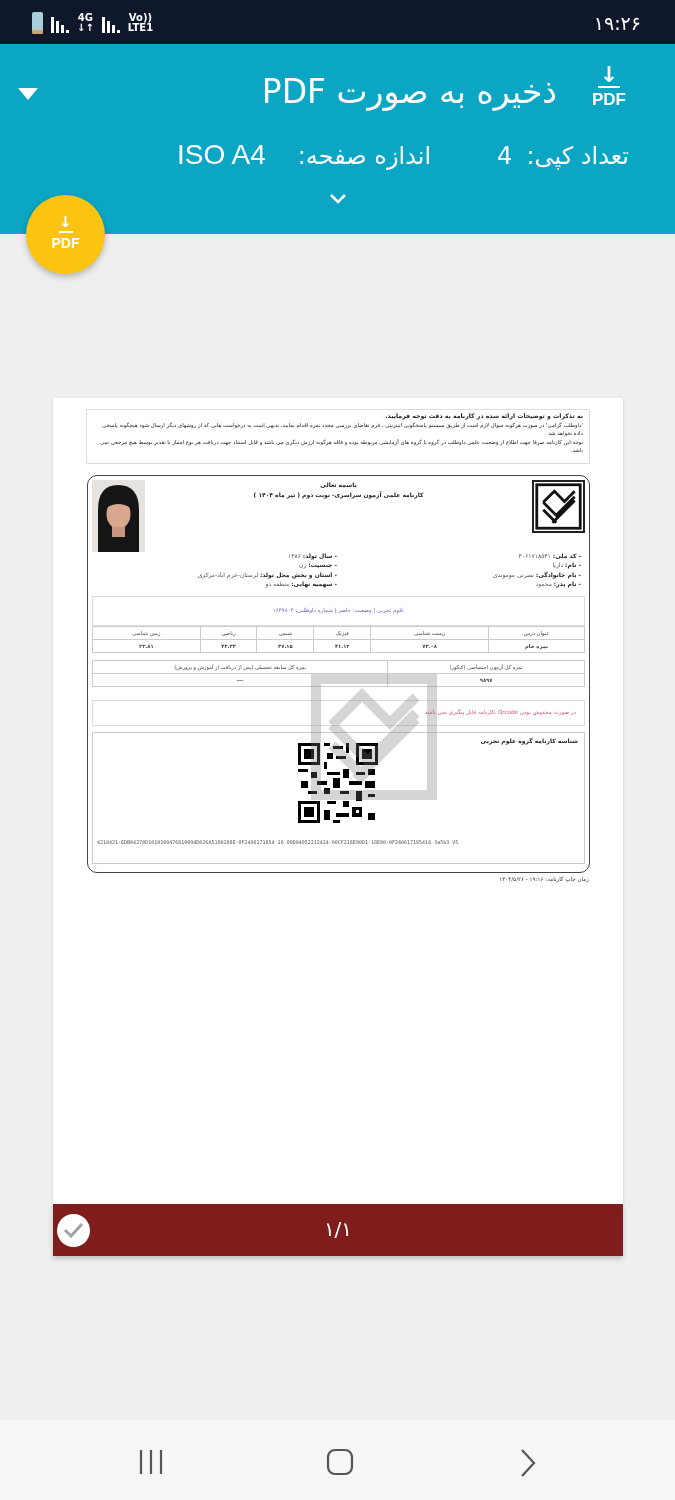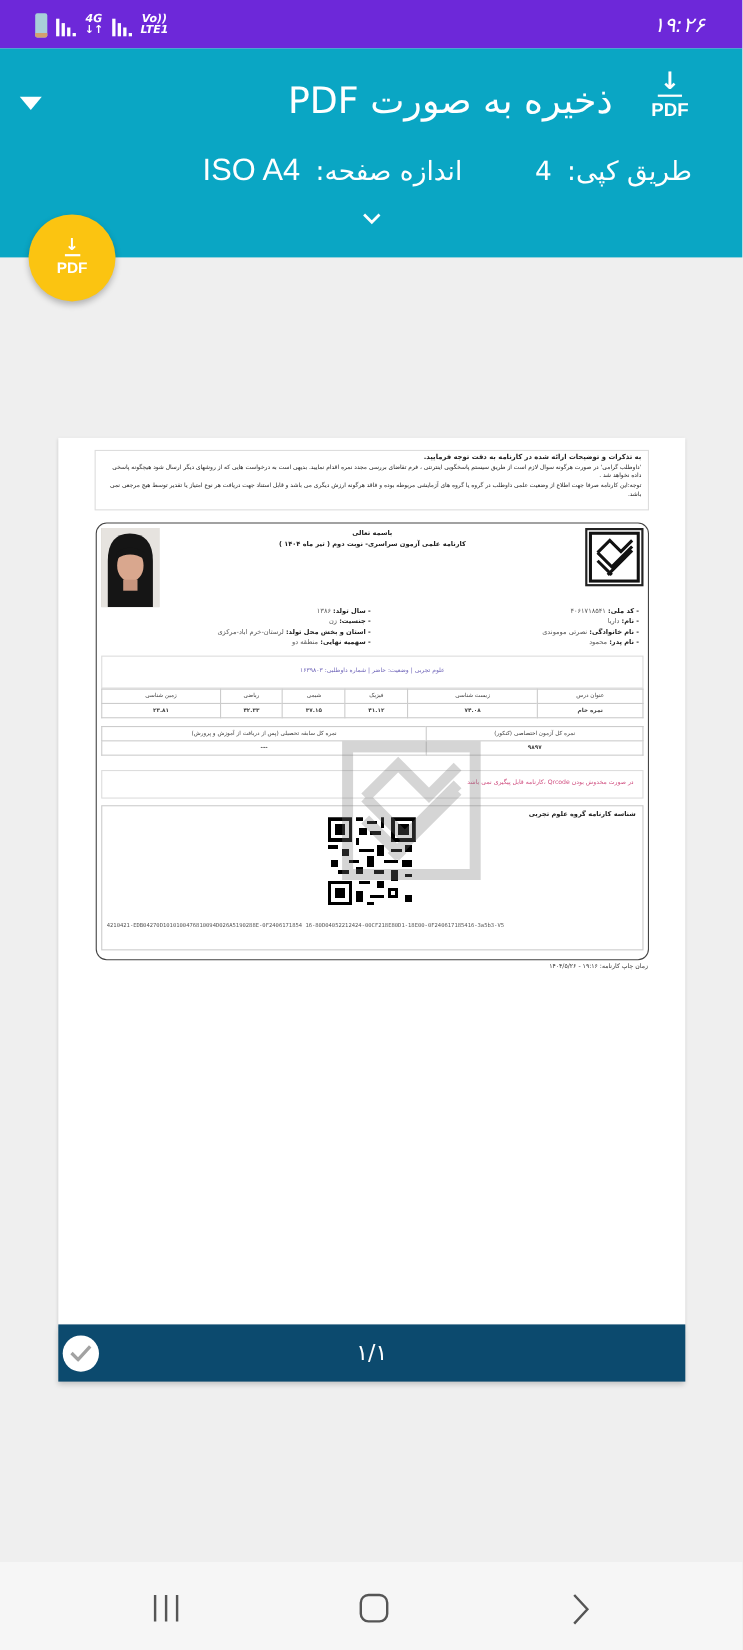--- a/index.html
+++ b/index.html
@@ -1,52 +1,52 @@
 <!DOCTYPE html>
 <html><head>
 <meta charset="utf-8">
 <style>
   * { box-sizing: border-box; margin: 0; padding: 0; }
   html, body { width: 675px; height: 1500px; overflow: hidden; }
   body { background: #efefef; font-family: "DejaVu Sans", sans-serif; position: relative; }
 
   
-  .status-bar { position: absolute; top: 0; left: 0; width: 675px; height: 44px; background: #6d28d9; color: #fff; font-style: italic; }
+  .status-bar { position: absolute; top: 0; left: 0; width: 675px; height: 44px; background: #0f172a; color: #fff; }
   .status-time { position: absolute; right: 34px; top: 12px; font-size: 19px; direction: rtl; }
   .status-icons { position: absolute; left: 32px; top: 12px; display: flex; align-items: center; gap: 8px; }
   .battery { width: 11px; height: 22px; background: #a8cfd9; border-radius: 2px; position: relative; }
   .battery::after { content: ""; position: absolute; left: 0; bottom: 0; width: 11px; height: 4px; background: #d4a070; border-radius: 0 0 2px 2px; }
   .signal { display: flex; align-items: flex-end; gap: 2px; height: 20px; }
   .signal i { display: block; width: 3px; background: #fff; }
   .net-label { font-size: 10px; line-height: 10px; text-align: center; font-weight: bold; }
 
   
   .header { position: absolute; top: 44px; left: 0; width: 675px; height: 190px; background: #0aa6c4; color: #fff; }
   .header-dropdown-arrow { position: absolute; left: 18px; top: 44px; width: 0; height: 0; border-left: 10px solid transparent; border-right: 10px solid transparent; border-top: 12px solid #fff; cursor: pointer; }
   .header-title { position: absolute; right: 118px; top: 28px; font-size: 33px; direction: rtl; white-space: nowrap; }
   .pdf-icon-top { position: absolute; right: 44px; top: 20px; width: 44px; height: 52px; text-align: center; }
   .pdf-icon-top .arrow { font-size: 22px; line-height: 22px; font-weight: bold; }
   .pdf-icon-top .bar { width: 22px; height: 2px; background: #fff; margin: 0 auto 2px; }
   .pdf-icon-top .txt { font-size: 17px; font-weight: bold; font-family: "Liberation Sans", sans-serif; }
   .settings-row { position: absolute; top: 95px; right: 46px; display: flex; direction: rtl; font-size: 24px; gap: 0; white-space: nowrap; align-items: baseline; }
   .copies-label { margin-left: 14px; }
   .copies-value { margin-left: 66px; }
-  .size-label { margin-left: 14px; }
+  .size-label { margin-left: 32px; }
   .size-value { font-size: 28px; font-family: "Liberation Sans", sans-serif; }
   .expand-chevron { position: absolute; left: 329px; top: 146px; width: 18px; height: 18px; cursor: pointer; }
 
   
   .fab { position: absolute; left: 26px; top: 195px; width: 79px; height: 79px; border-radius: 50%; background: #fbc411; box-shadow: 0 3px 6px rgba(0,0,0,0.25); color: #fff; text-align: center; cursor: pointer; }
   .fab .arrow { font-size: 15px; line-height: 15px; margin-top: 20px; font-weight: bold; }
   .fab .bar { width: 14px; height: 2px; background: #fff; margin: 1px auto 2px; }
   .fab .txt { font-size: 14px; font-weight: bold; font-family: "Liberation Sans", sans-serif; }
 
   
   .page { position: absolute; left: 53px; top: 398px; width: 570px; height: 808px; background: #fff; box-shadow: 0 1px 3px rgba(0,0,0,0.15); }
-  .page-footer { position: absolute; left: 53px; top: 1204px; width: 570px; height: 52px; background: #0c4a6e; box-shadow: 0 3px 5px rgba(0,0,0,0.2); }
+  .page-footer { position: absolute; left: 53px; top: 1204px; width: 570px; height: 52px; background: #7f1d1d; box-shadow: 0 3px 5px rgba(0,0,0,0.2); }
   .check-circle { position: absolute; left: 4px; top: 10px; width: 33px; height: 33px; border-radius: 50%; background: #fff; cursor: pointer; }
   .check-circle svg { position: absolute; left: 6px; top: 8px; }
   .page-num { position: absolute; left: 0; right: 0; top: 13px; text-align: center; color: #fff; font-size: 20px; direction: rtl; }
 
   .doc { font-family: "DejaVu Sans", sans-serif; color: #222; direction: rtl; }
   .notice { position: absolute; left: 33px; top: 11px; width: 504px; height: 55px; border: 1px solid #ddd; padding: 2px 6px; font-size: 5.4px; line-height: 8.5px; text-align: right; }
   .notice .ttl { font-weight: bold; font-size: 6.2px; }
   .card { position: absolute; left: 34px; top: 77px; width: 503px; height: 398px; border: 1.5px solid #444; border-radius: 10px; }
   .logo-box { position: absolute; right: 4px; top: 4px; width: 53px; height: 53px; border: 2px solid #222; background: #fff; }
   .photo { position: absolute; left: 4px; top: 4px; width: 53px; height: 72px; background: #d8d3ce; overflow: hidden; }
@@ -103,21 +103,21 @@
 
 <div class="header">
   <div class="header-dropdown-arrow"></div>
   <div class="header-title">ذخیره به صورت PDF</div>
   <div class="pdf-icon-top">
     <div class="arrow">↓</div>
     <div class="bar"></div>
     <div class="txt">PDF</div>
   </div>
   <div class="settings-row">
-    <span class="copies-label">طریق کپی:</span>
+    <span class="copies-label">تعداد کپی:</span>
     <span class="copies-value">4</span>
     <span class="size-label">اندازه صفحه:</span>
     <span class="size-value">ISO A4</span>
   </div>
   <svg class="expand-chevron" viewBox="0 0 18 18">
       <polyline points="2,5 9,12 16,5" fill="none" stroke="#fff" stroke-width="2.5"></polyline>
     </svg>
 </div>
 
 <div class="fab">

